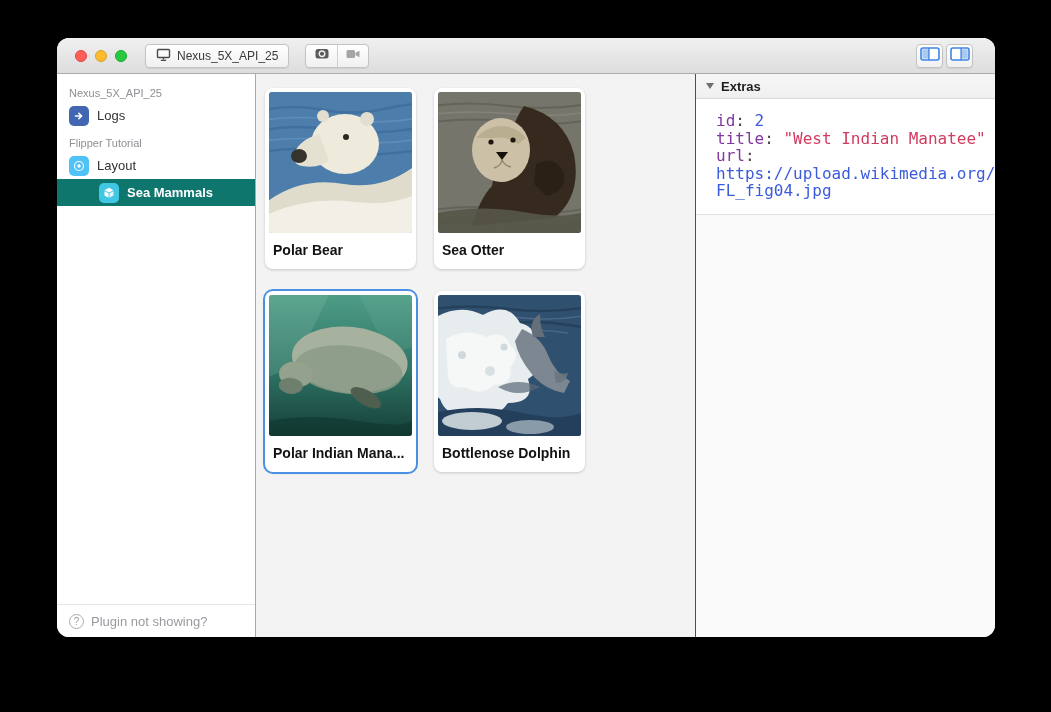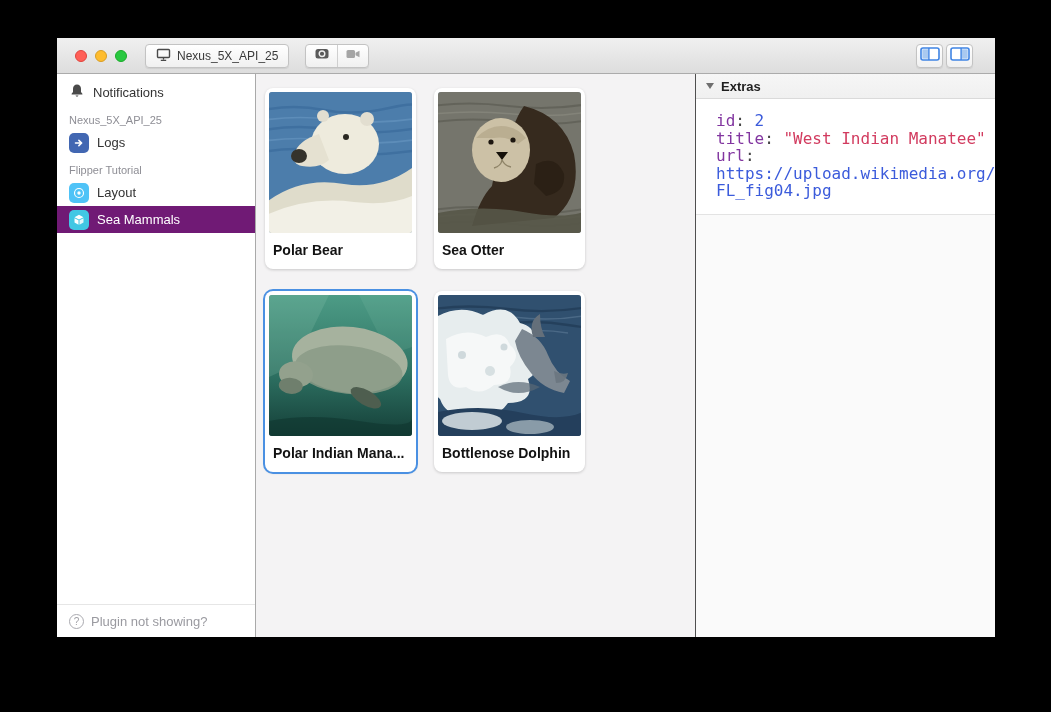--- a/index.html
+++ b/index.html
@@ -1,19 +1,19 @@
 <!DOCTYPE html>
 <html><head>
 <meta charset="utf-8">
 <style>
   * { margin:0; padding:0; box-sizing:border-box; }
   html,body { width:1051px; height:712px; background:#000; font-family:"Liberation Sans", sans-serif; overflow:hidden; }
 
   .window { position:absolute; left:57px; top:38px; width:938px; height:599px;
-            border-radius:0; overflow:hidden; background:#fff; }
+            border-radius:12px; overflow:hidden; background:#fff; }
 
   
   .titlebar { height:36px; background:linear-gradient(#f0f0f0,#dddddd); border-bottom:1px solid #ababab;
               display:flex; align-items:center; padding:0 0 0 18px; }
   .traffic { display:flex; gap:8px; }
   .tl { width:12px; height:12px; border-radius:50%; display:inline-block; }
   .tl.red    { background:#ff5f57; border:1px solid #e0443e; }
   .tl.yellow { background:#febc2e; border:1px solid #d89e24; }
   .tl.green  { background:#28c840; border:1px solid #1aab29; }
   .tb-btn { height:24px; border:1px solid #c3c3c3; border-radius:4px;
@@ -29,21 +29,21 @@
   .right-btns .tb-btn { width:27px; }
 
   
   .wbody { display:flex; height:563px; }
 
   
   .sidebar { width:199px; flex:none; background:#fff; border-right:1px solid #a9a9a9;
              display:flex; flex-direction:column; padding-top:5px; }
   .srow { height:27px; flex:none; display:flex; align-items:center; gap:8px; padding:0 12px;
           font-size:13px; color:#333; }
-  .srow.selected { background:#701a75; color:#fff; font-weight:400; }
+  .srow.selected { background:#0f766e; color:#fff; font-weight:700;justify-content:center; }
   .ssec { flex:none; margin:8px 12px 3px; font-size:11px; color:#8e8e95; }
   .picon { width:20px; height:20px; border-radius:5px; flex:none;
            display:flex; align-items:center; justify-content:center; }
   .sfooter { margin-top:auto; height:33px; flex:none; border-top:1px solid #e6e6e6;
              display:flex; align-items:center; gap:7px; padding:0 12px; color:#9a9aa0; font-size:13px; }
   .qicon { width:15px; height:15px; flex:none; border:1px solid #aaaab0; border-radius:50%;
            display:flex; align-items:center; justify-content:center; font-size:10px; color:#a0a0a6; }
 
   
   .main { flex:1; background:#f4f3f4; border-right:1px solid #4f4f4f;
@@ -129,29 +129,20 @@
               <line x1="11.1" y1="1" x2="11.1" y2="13" stroke="#3f84e4" stroke-width="1.4"></line>
             </svg>
         </span>
       </div>
     </div>
   </div>
 
   <div class="wbody">
 
     <div class="sidebar">
-      <div class="srow">
-        <span>
-          <svg width="16" height="16" viewBox="0 0 16 16" fill="#4a4a4a">
-              <path d="M8 1.6 C5.6 1.6 4 3.4 4 5.8 V9 L2.6 10.8 V11.6 H13.4 V10.8 L12 9 V5.8 C12 3.4 10.4 1.6 8 1.6 Z"></path>
-              <path d="M6.5 12.6 A1.6 1.6 0 0 0 9.5 12.6 Z"></path>
-            </svg>
-        </span>
-        <span>Notifications</span>
-      </div>
 
       <div class="ssec">Nexus_5X_API_25</div>
 
       <div class="srow">
         <span class="picon" style="background:#4267b2">
           <svg width="14" height="14" viewBox="0 0 20 20">
               <path d="M5 10 H13.5 M9.8 6.2 L13.8 10 L9.8 13.8" stroke="#fff" stroke-width="2.2" fill="none" stroke-linecap="round" stroke-linejoin="round"></path>
             </svg>
         </span>
         <span>Logs</span>

